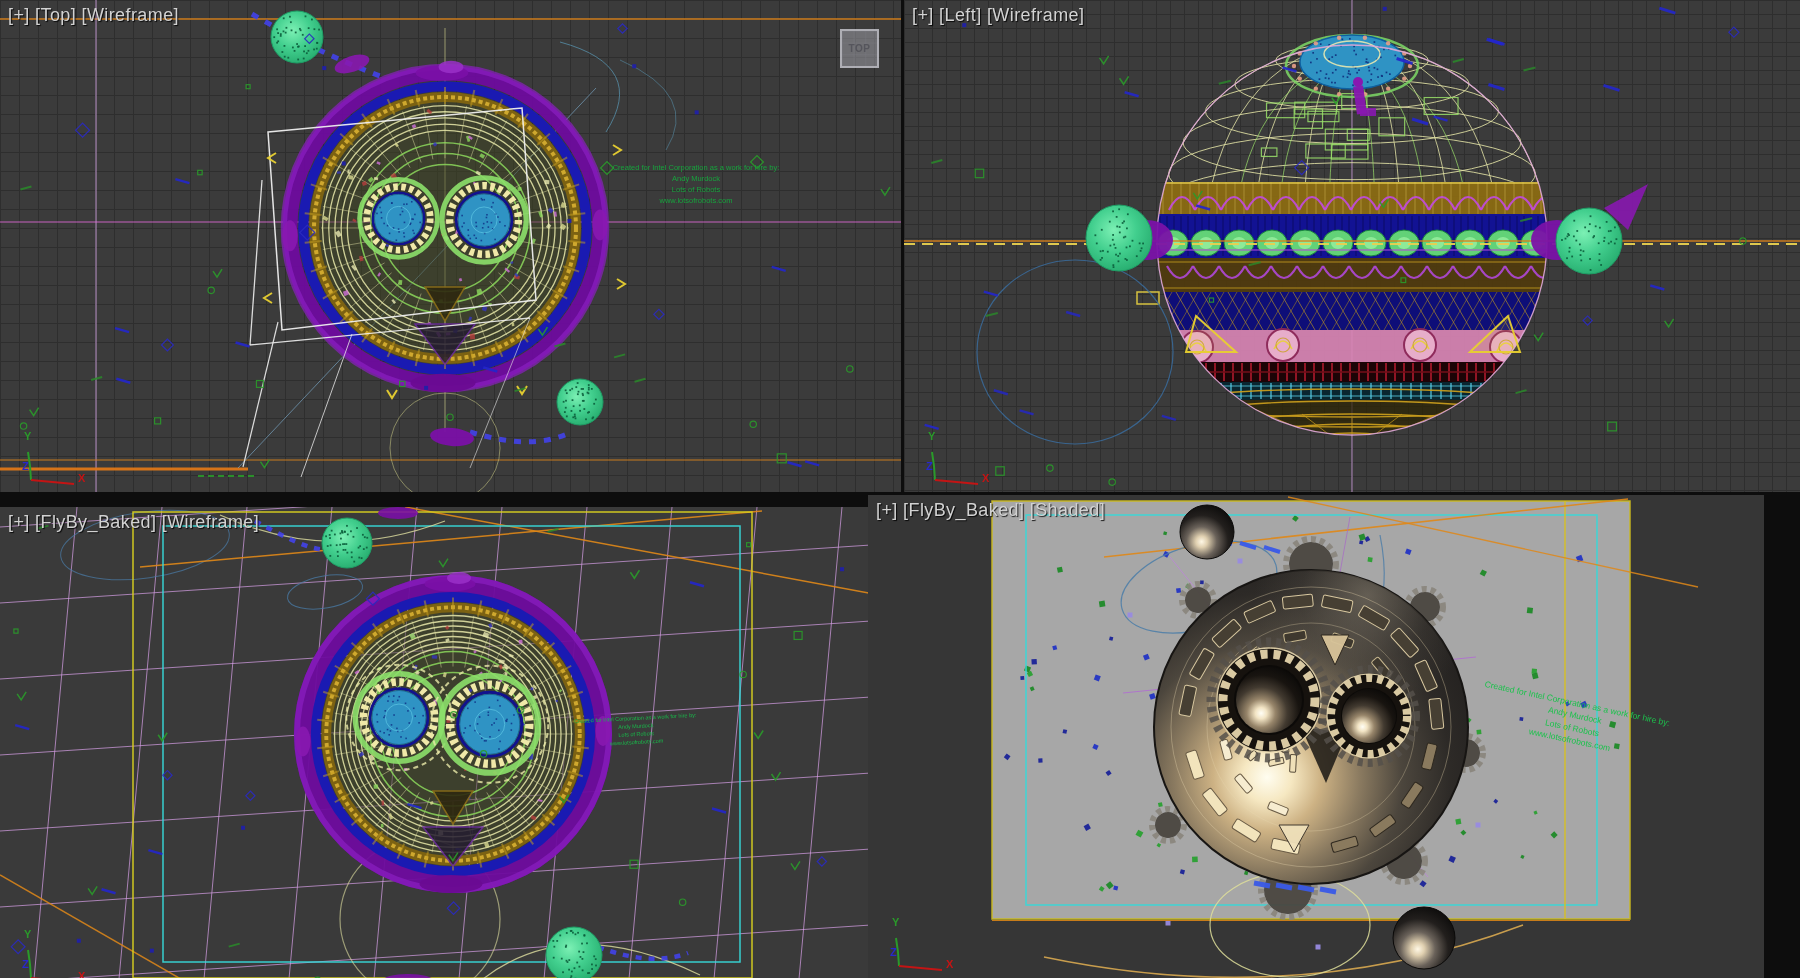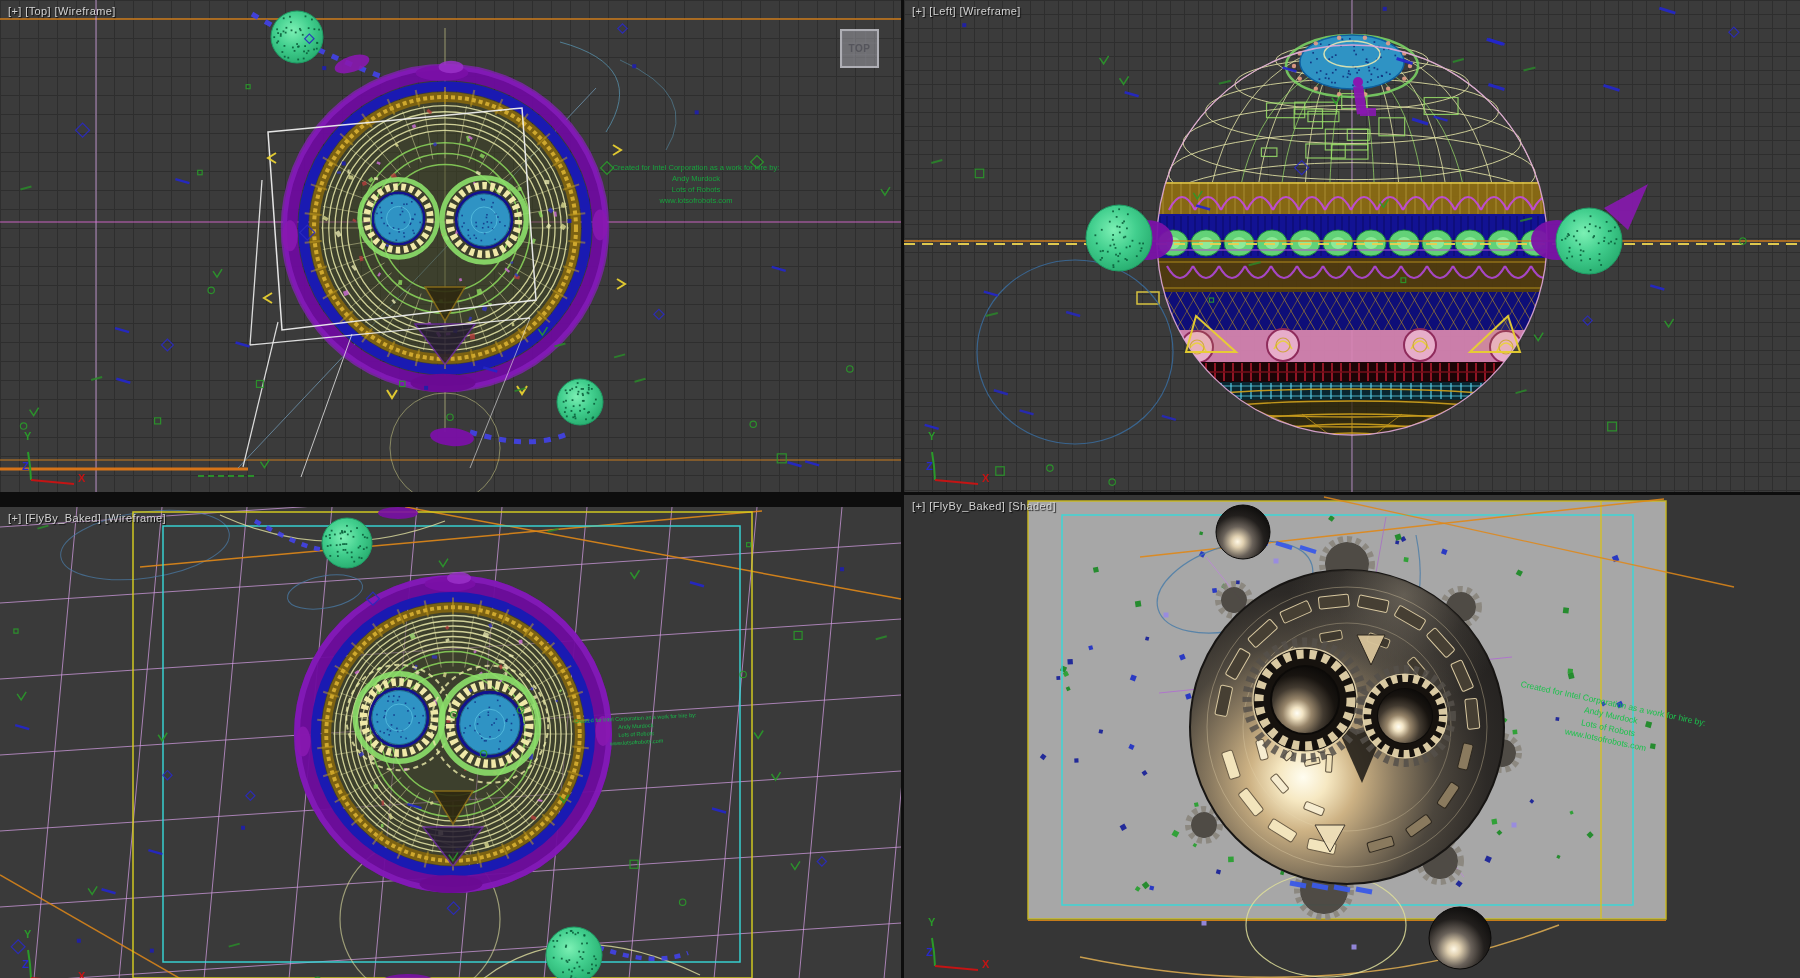--- a/index.html
+++ b/index.html
@@ -7,21 +7,21 @@
          font-family:"Liberation Sans",sans-serif;}
   .vp{position:absolute;overflow:hidden;background:#3a3a3a;}
   .gridbg{background-color:#3b3b3b;
     background-image:linear-gradient(#2e2e2e 1px,transparent 1px),
                      linear-gradient(90deg,#2e2e2e 1px,transparent 1px);}
   #vp-top.gridbg{background-size:19px 19px;}
   #vp-left.gridbg{background-size:14px 14px;}
   #vp-flybywire{background:#3a3a3a;}
   #vp-flybyshaded{background:#363636;}
   .scene{position:absolute;left:0;top:0;}
-  .vp-label{position:absolute;left:8px;top:5px;color:#d2d2d2;font-size:11px;
+  .vp-label{position:absolute;left:8px;top:5px;color:#d2d2d2;font-size:18px;
     letter-spacing:.4px;text-shadow:1px 1px 1px rgba(0,0,0,.85);z-index:6;white-space:nowrap;}
   .viewcube{position:absolute;width:35px;height:35px;z-index:6;
     background-color:rgba(155,155,162,.55);
     background-image:linear-gradient(rgba(120,120,128,.45) 1px,transparent 1px),
                      linear-gradient(90deg,rgba(120,120,128,.45) 1px,transparent 1px);
     background-size:11.6px 11.6px;
     border:2px solid rgba(195,195,202,.75);
     display:flex;align-items:center;justify-content:center;
     color:#55555c;font-size:10px;font-weight:bold;letter-spacing:.5px;margin-left:36px;}
   .credit{position:absolute;text-align:center;z-index:5;line-height:1.45;pointer-events:none;}
@@ -1484,21 +1484,21 @@
     </div>
     <svg class="gizmo" width="80" height="62">
       <path d="M17,54 L16,40 L14,26" stroke="#2a9a2a" stroke-width="2" fill="none"></path>
       <path d="M17,54 L60,58" stroke="#c41414" stroke-width="2" fill="none"></path>
       <text x="10" y="14" fill="#2a9a2a">Y</text>
       <text x="64" y="56" fill="#c41414">X</text>
       <text x="8" y="44" fill="#2828cc">Z</text>
     </svg>
   </div>
 
-  <div class="vp" id="vp-flybyshaded" style="left:904px;top:495px;width:896px;height:483px">
+  <div class="vp" id="vp-flybyshaded" style="left:868px;top:495px;width:896px;height:483px">
     <svg class="scene" id="scene-flybyshaded" width="896" height="483">
         <defs>
   <radialGradient id="gBall" cx="36%" cy="66%" r="78%">
             <stop offset="0%" stop-color="#fffdf0"></stop>
             <stop offset="10%" stop-color="#f6e8c2"></stop>
             <stop offset="22%" stop-color="#cdb284"></stop>
             <stop offset="38%" stop-color="#8a7a60"></stop>
             <stop offset="55%" stop-color="#4c463d"></stop>
             <stop offset="75%" stop-color="#2d2a27"></stop>
             <stop offset="100%" stop-color="#1f1d1c"></stop>

